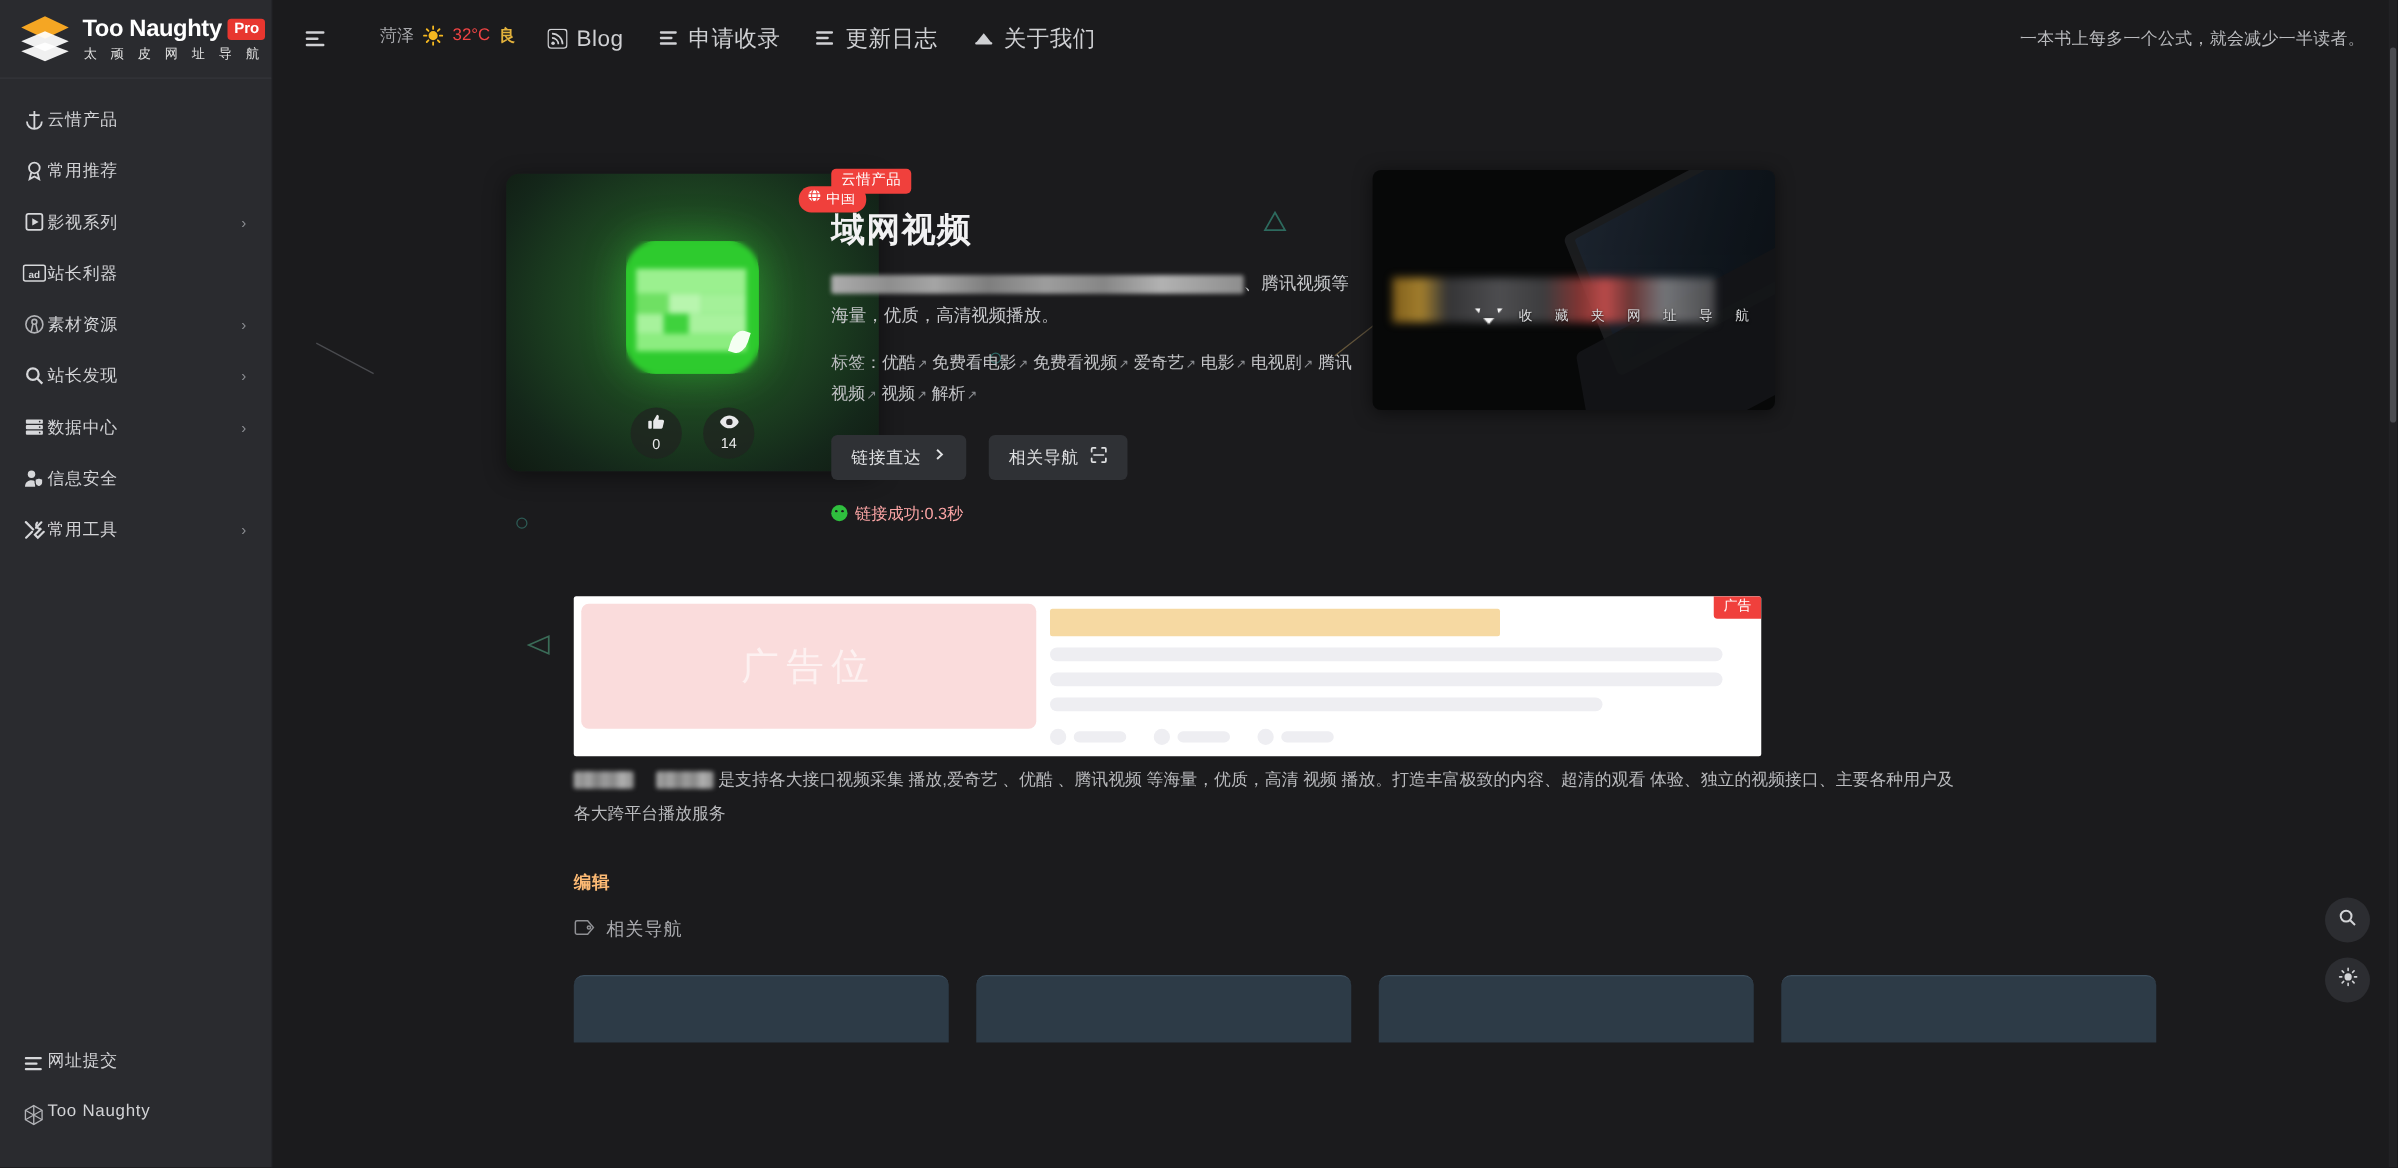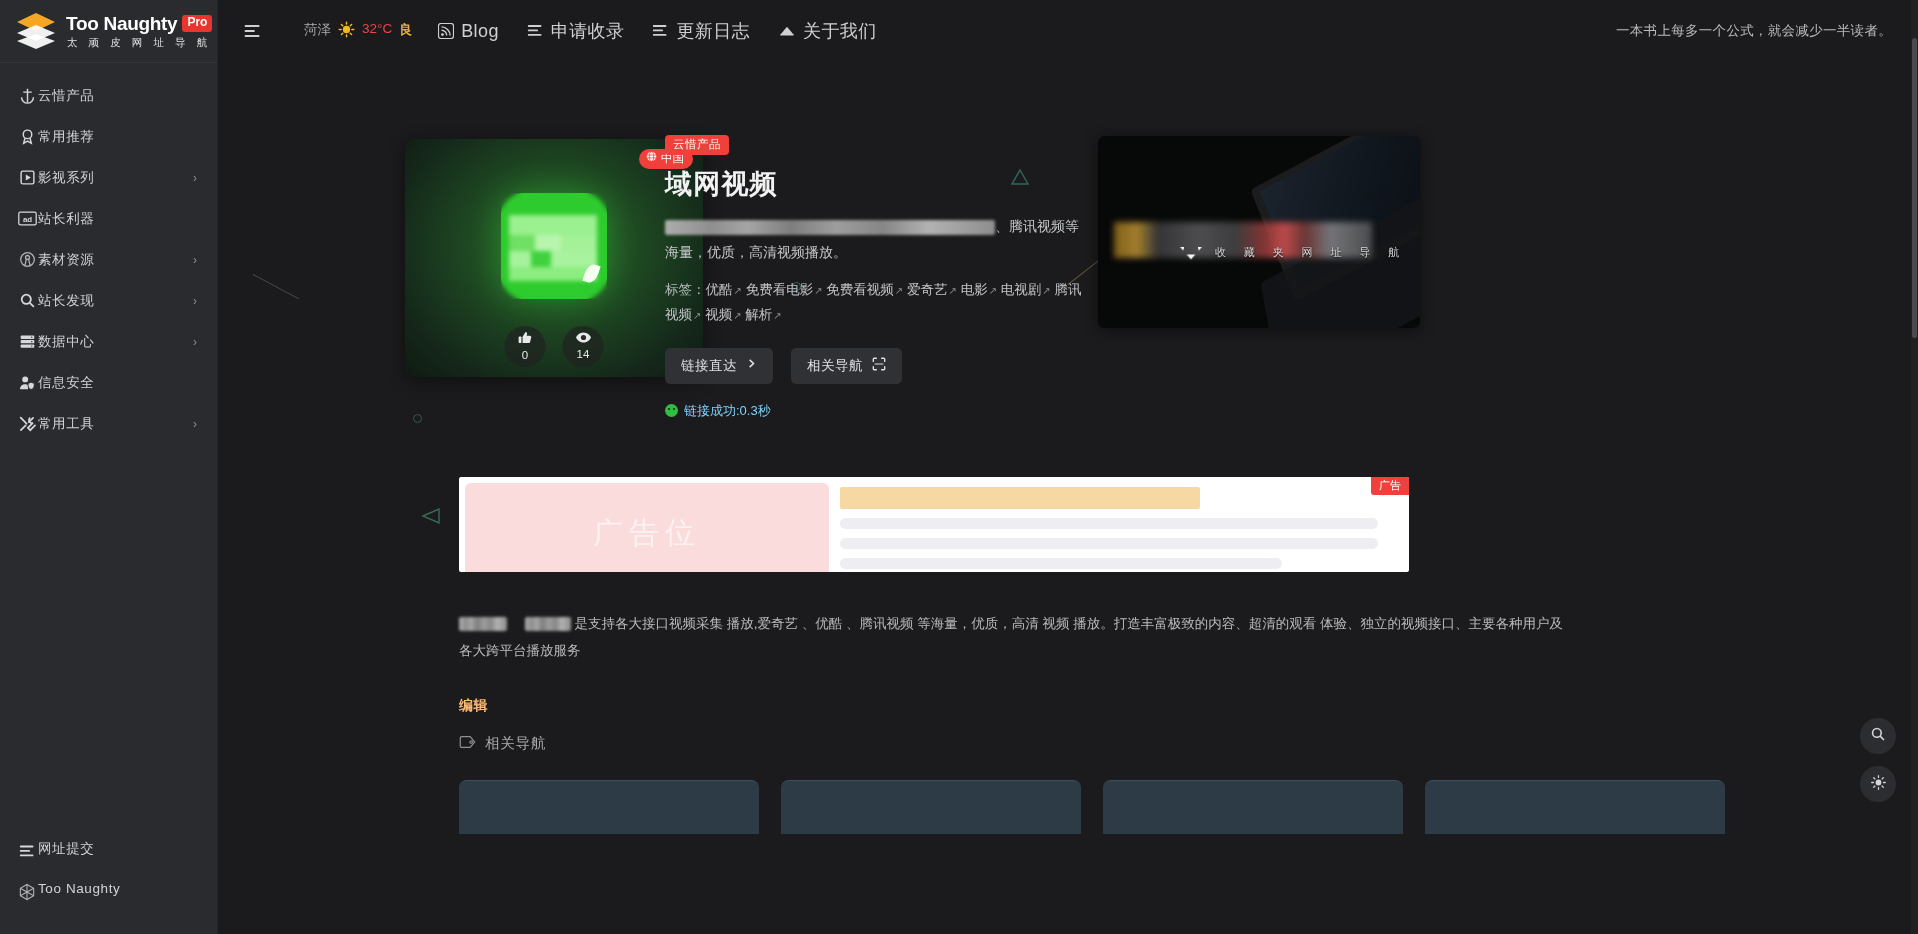--- a/index.html
+++ b/index.html
@@ -199,21 +199,21 @@
   .ext-ico { font-size: 10px; color: #8d8f93; margin-left: 1px; }
   #detail-buttons { display: flex; gap: 18px; margin-top: 20px; }
   .act-btn {
     background: #2f3135; color: #dfe0e2; font-size: 13.5px;
     border: none; border-radius: 5px; padding: 9px 16px;
     display: flex; align-items: flex-start; gap: 9px; cursor: pointer;
     letter-spacing: .5px;
   }
   #link-status {
     display: flex; align-items: center; gap: 6px; margin-top: 18px;
-    color: #7dd3fc; font-size: 13px;
+    color: #fca5a5; font-size: 13px;
   }
   .smiley {
     width: 13px; height: 13px; border-radius: 50%; background: #2fbf3e;
     position: relative; flex: 0 0 13px;
   }
   .smiley::before, .smiley::after {
     content:''; position: absolute; width: 2px; height: 2px; border-radius: 50%;
     background: #1b1b1d; top: 4px;
   }
   .smiley::before { left: 3px; } .smiley::after { right: 3px; }
@@ -262,21 +262,21 @@
   }
   #promo-sub {
     position: absolute; left: 117px; top: 109px;
     color: #d9dadc; font-size: 11px; letter-spacing: 7.4px;
     text-shadow: 0 1px 2px rgba(0,0,0,.9);
   }
 
   
   #ad-banner {
     position: absolute; left: 241px; top: 415px;
-    width: 950px; height: 95px; background: #ffffff;
+    width: 950px; height: 128px; background: #ffffff;
     border-radius: 2px; overflow: hidden; font-family: Liberation Serif, serif;
   }
   #ad-left {
     position: absolute; left: 6px; top: 6px; width: 364px; height: 100px;
     background: #fadcdc; border-radius: 6px;
     display: flex; align-items: center; justify-content: center;
   }
   #ad-left-text {
     color: #fdf1f1; font-size: 30px; letter-spacing: 6px;
     font-weight: 300;

